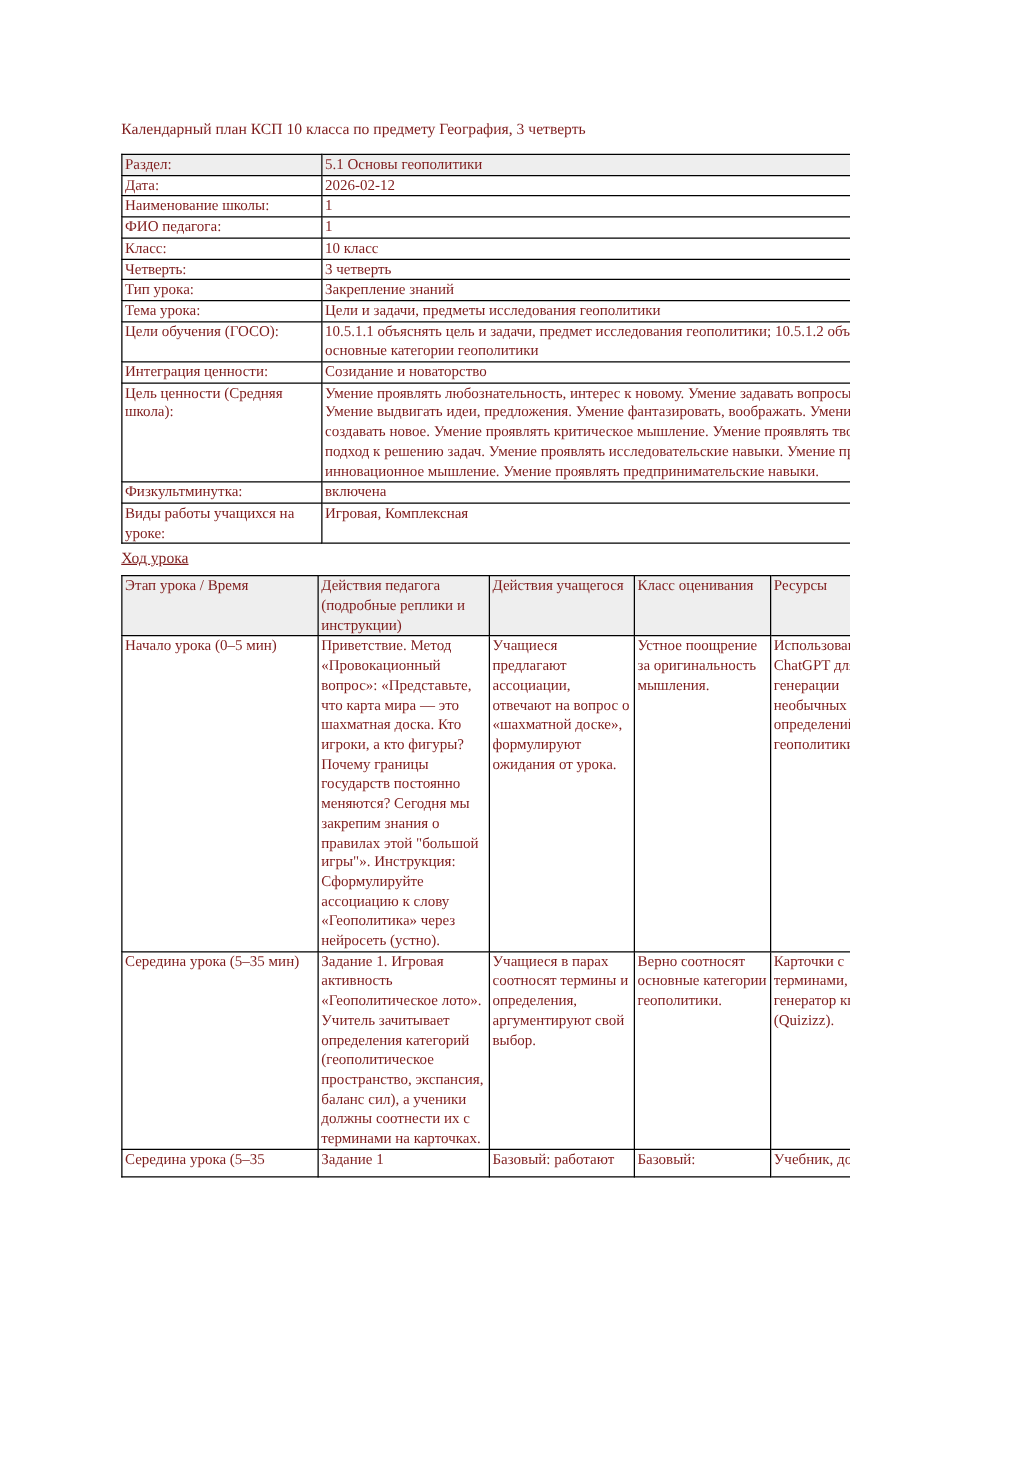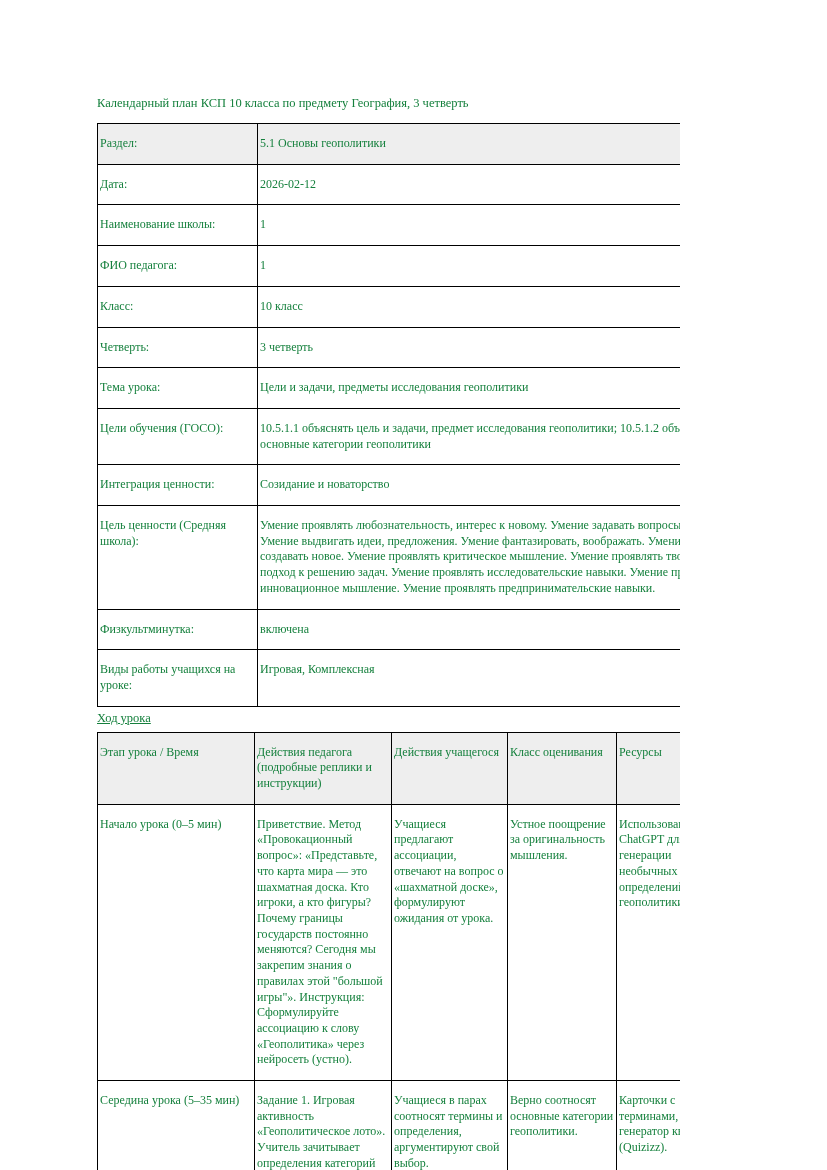--- a/index.html
+++ b/index.html
@@ -2,21 +2,21 @@
 <html><head>
 <meta charset="utf-8">
 <style>
   html, body { margin: 0; padding: 0; }
   body { background: #ffffff; }
   .page {
     position: relative;
     width: 680px;
     height: 1170px;
     background: #ffffff;
-    color: #15803d;
+    color: #7f1d1d;
     font-family: "Liberation Serif", "DejaVu Serif", serif;
     overflow: hidden;
   }
   .content {
     position: absolute;
     left: 97px;
     top: 96px;
     width: 630px;
   }
   .doc-title {
@@ -26,21 +26,21 @@
   }
   table {
     border-collapse: collapse;
     table-layout: fixed;
     width: 630px;
     font-size: 12px;
     line-height: 15.7px;
   }
   td, th {
     border: 1px solid #000000;
-    padding: 12px 2px;
+    padding: 0 2px;
     vertical-align: top;
     text-align: left;
     font-weight: normal;
     overflow: hidden;
     word-wrap: break-word;
   }
   tr.shaded td, tr.shaded th { background: #eeeeee; }
   .section-heading {
     font-size: 12.5px;
     line-height: 15px;
@@ -87,20 +87,24 @@
           <td>ФИО педагога:</td>
           <td>1</td>
         </tr>
         <tr>
           <td>Класс:</td>
           <td>10 класс</td>
         </tr>
         <tr>
           <td>Четверть:</td>
           <td>3 четверть</td>
+        </tr>
+        <tr>
+          <td>Тип урока:</td>
+          <td>Закрепление знаний</td>
         </tr>
         <tr>
           <td>Тема урока:</td>
           <td>Цели и задачи, предметы исследования геополитики</td>
         </tr>
         <tr>
           <td>Цели обучения (ГОСО):</td>
           <td>10.5.1.1 объяснять цель и задачи, предмет исследования геополитики; 10.5.1.2 объяснять основные категории геополитики</td>
         </tr>
         <tr>

